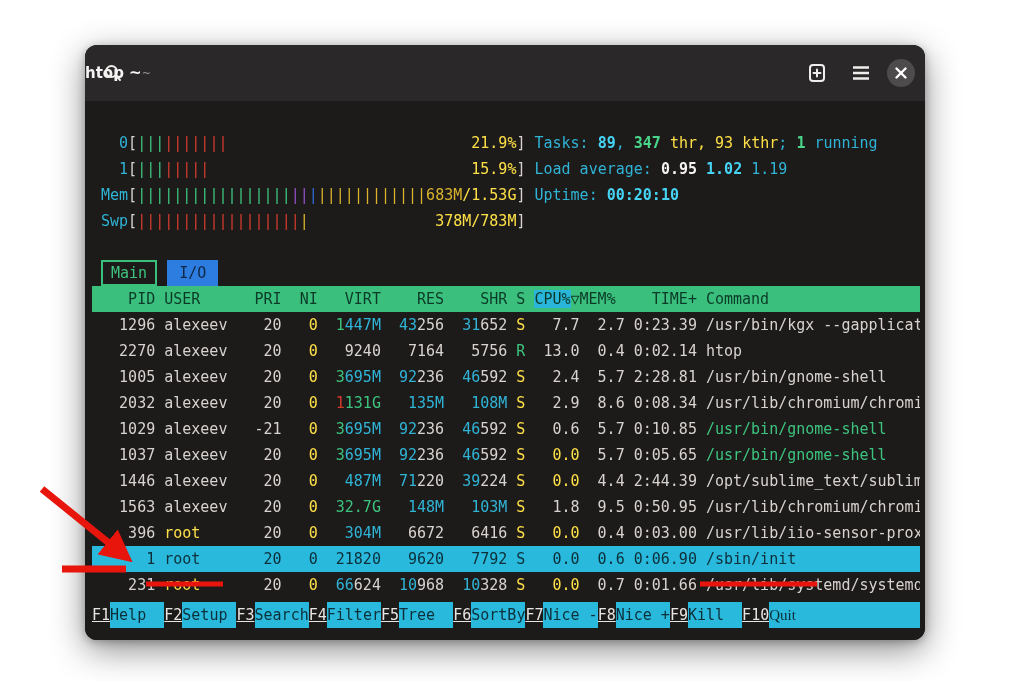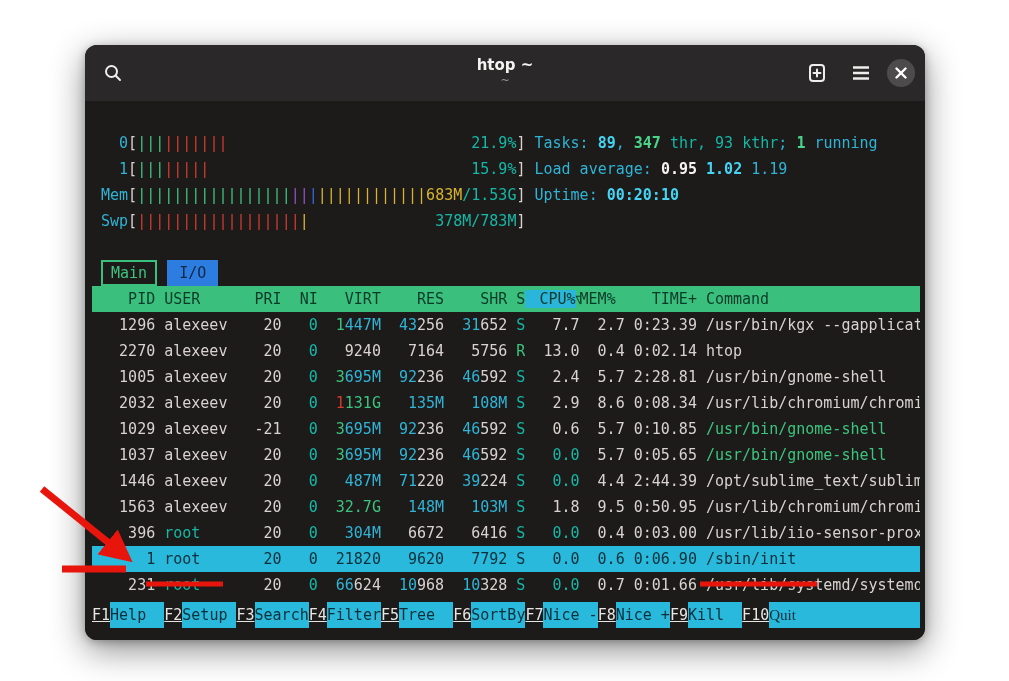--- a/index.html
+++ b/index.html
@@ -6,50 +6,50 @@
   body{width:1009px;height:681px;background:#ffffff;position:relative;overflow:hidden;
        font-family:"DejaVu Sans",sans-serif;}
   .window{position:absolute;left:85px;top:45px;width:840px;height:595px;
           border-radius:12px;background:#1d1a1a;box-shadow:0 10px 34px rgba(0,0,0,.45),0 2px 8px rgba(0,0,0,.25);
           overflow:hidden;display:flex;flex-direction:column;}
   
   .titlebar{height:56px;background:#2a2828;display:flex;align-items:center;position:relative;flex:0 0 auto;}
   .tb-btn{width:36px;height:36px;display:flex;align-items:center;justify-content:center;border:none;background:transparent;cursor:pointer;}
   .tb-left{margin-left:10px;}
   .tb-right{position:absolute;right:10px;top:0;height:56px;display:flex;align-items:center;gap:8px;}
-  .title-wrap{position:absolute;left:0;right:0;top:12px;height:56px;display:flex;flex-direction:column;align-items:center;justify-content:flex-start;pointer-events:none;}
+  .title-wrap{position:absolute;left:0;right:0;top:0;height:56px;display:flex;flex-direction:row;align-items:center;justify-content:flex-start;pointer-events:none;}
   .title{color:#f5f3f2;font-weight:bold;font-size:15px;line-height:17px;}
   .subtitle{color:#9b9795;font-size:11px;line-height:13px;}
   .close-btn{width:28px;height:28px;border-radius:50%;background:#4d4b4b;display:flex;align-items:center;justify-content:center;border:none;cursor:pointer;}
   
   .terminal{flex:1;background:#1d1a1a;position:relative;}
   .trm{position:absolute;left:7px;top:29px;width:828px;
        font-family:"DejaVu Sans Mono",monospace;font-size:15px;line-height:26px;white-space:pre;}
   .trow{height:26px;white-space:pre;}
   .trow span{white-space:pre;}
   
-  .c-white{color:#d8d3cf}.c-bold{color:#f5f2ef;font-weight:700}.c-gray{color:#14b8a6}
+  .c-white{color:#d8d3cf}.c-bold{color:#f5f2ef;font-weight:700}.c-gray{color:#fde047}
   .c-cyan{color:#2fb4d6}.c-bcyan{color:#45d4f4;font-weight:700}
   .c-green{color:#3cc47e}.c-bgreen{color:#49d58a;font-weight:700}
   .c-red{color:#d23b2e}.c-yellow{color:#d9b42c}.c-purple{color:#9050c8}.c-blue{color:#2e6cd8}
   .c-dark{color:#0c2f39}
   
   .mlabel{display:inline-block;width:4ch;text-align:right;}
   .barbox{display:inline-block;width:42ch;position:relative;vertical-align:top;}
   .mtext{position:absolute;right:0;top:0;}
   .statline{margin-left:1ch;}
   
   .tabrow{height:26px;padding-left:1ch;}
   .tab-main{display:inline-block;background:#3ac07c;padding:2px 2px;height:22px;line-height:22px;vertical-align:top;cursor:pointer;}
   .tab-main-inner{display:inline-block;background:#1d1a1a;color:#3cc47e;padding:0 8px;height:22px;line-height:22px;}
   .tab-io{display:inline-block;background:#2d7de1;color:#0e2746;padding:0 12px;margin-left:10px;height:26px;line-height:26px;vertical-align:top;cursor:pointer;}
   
   .hdr{height:26px;background:#3ac07c;color:#0b3a28;display:flex;cursor:pointer;}
   .cell{display:inline-block;overflow:hidden;box-sizing:border-box;}
-  .sortbg{background:#29b6da;padding-left:14px;}
+  .sortbg{background:#29b6da;padding-left:0;}
   .sortarrow{color:#0b3a28;}
   .prow{height:26px;display:flex;}
   .prow.sel{background:#29b9dc;}
   .prow.sel span{color:#0c2f39;font-weight:normal;}
   .cmdcell{flex:1;padding-left:1ch;overflow:hidden;}
   
   .fnbar{height:26px;display:flex;margin-top:4px;}
   .fnkey{color:#e9e5e2;text-decoration:underline;}
   .fnlabel{display:inline-block;width:6ch;background:#29b9dc;color:#0c2f39;overflow:hidden;}
   .fnlabel.grow{flex:1;font-family:Liberation Serif, serif;}

